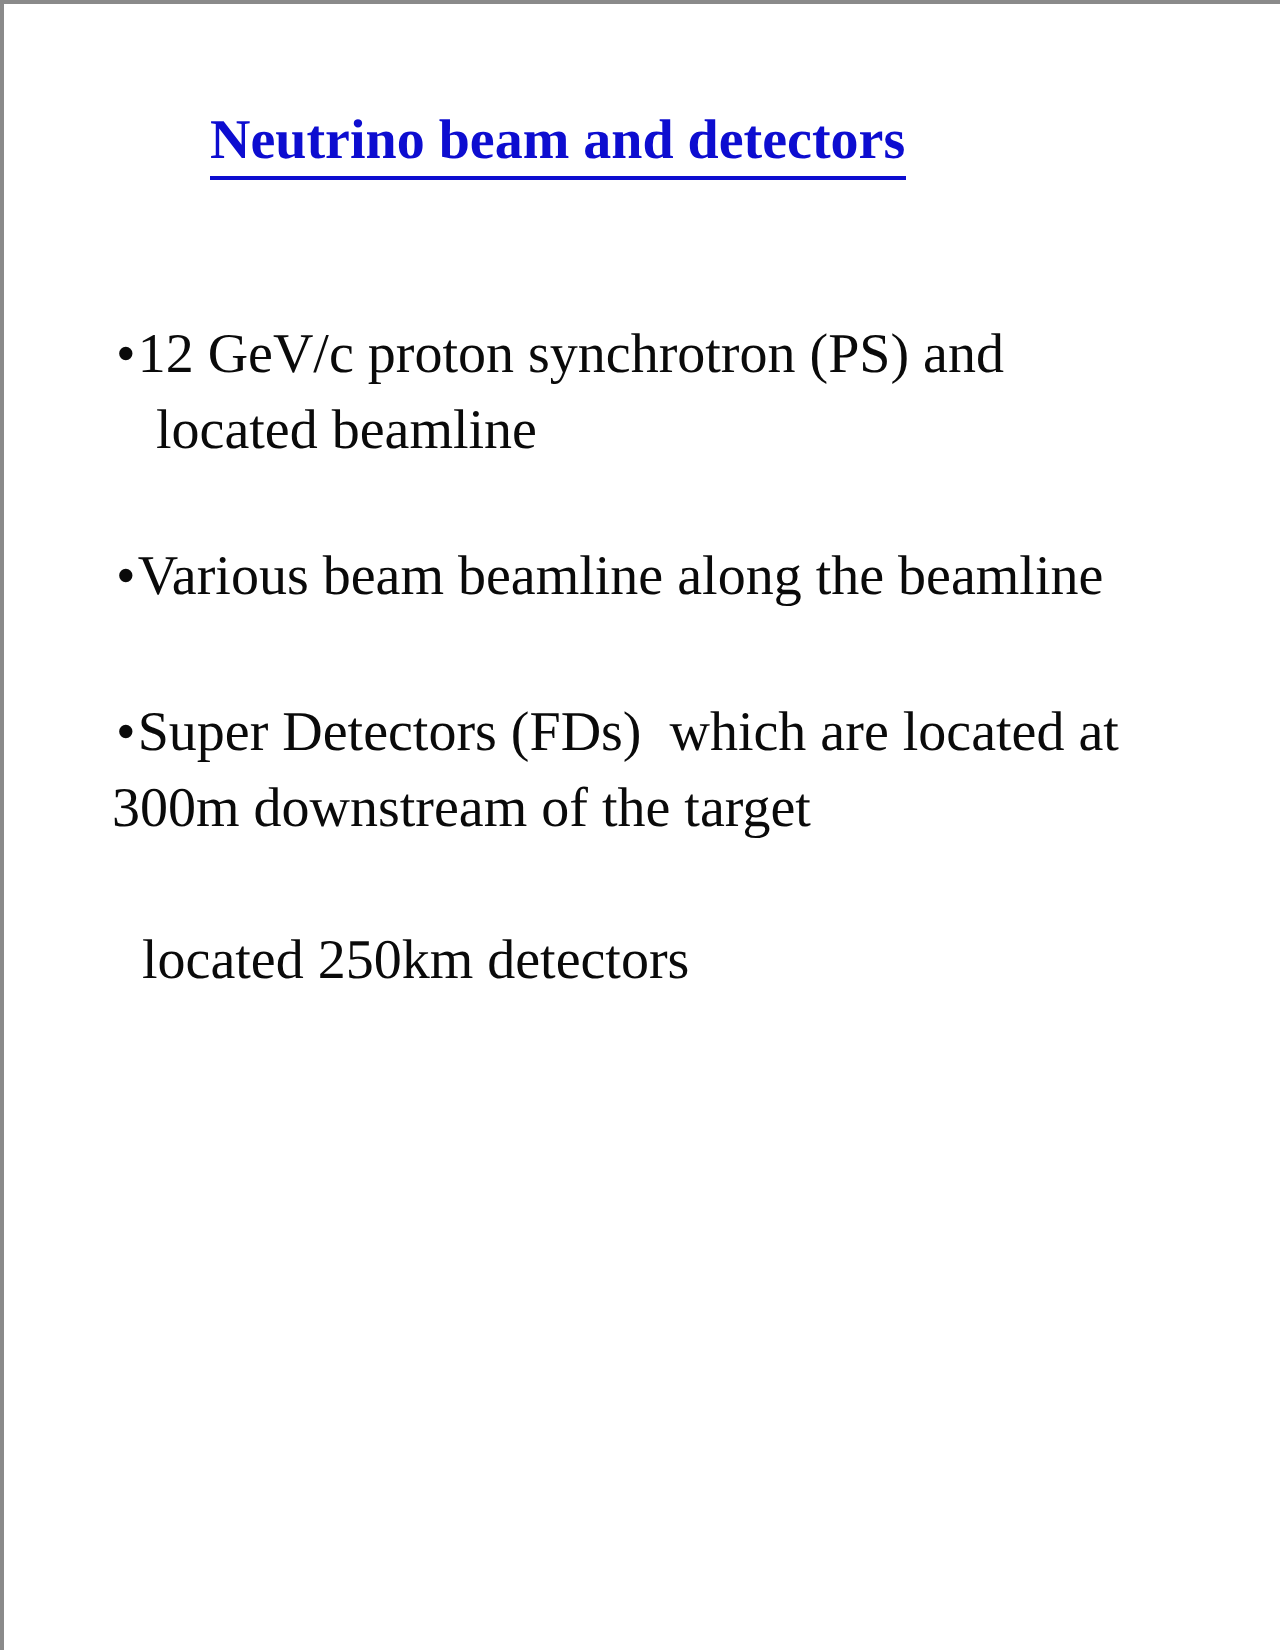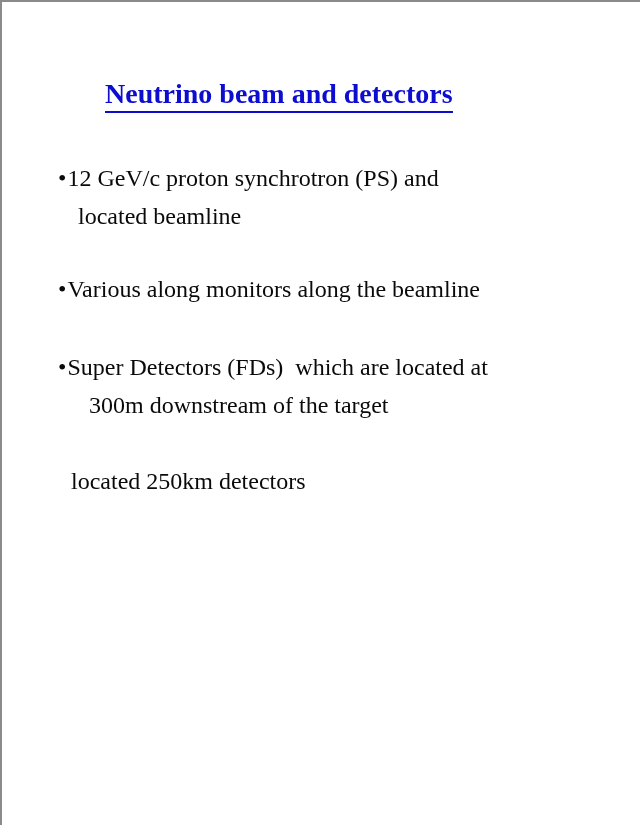--- a/index.html
+++ b/index.html
@@ -29,67 +29,67 @@
     background: var(--border-color);
   }
   .edge-left {
     position: absolute;
     top: 0; left: 0;
     width: 2px; height: 825px;
     background: var(--border-color);
   }
   .title {
     position: absolute;
-    top: 78px;
+    top: 55px;
     left: 105px;
     display: inline-block;
     font-size: 28px;
     font-weight: bold;
     color: var(--accent);
     border-bottom: 2px solid var(--accent);
     padding-bottom: 1px;
     letter-spacing: 0px;
     white-space: pre;
     text-align: right;
   }
   .para {
     position: absolute;
     left: 0;
     width: 640px;
-    font-size: 24px;
+    font-size: 28px;
     line-height: 38px;
     color: var(--text-color);
   }
   .para .line { white-space: pre-wrap; }
   .lead { padding-left: 58px; }
   .bullet-marker { padding-right: 1px; }
   .p1 { top: 159px; }
   .p1 .cont { padding-left: 78px; }
   .p2 { top: 270px; }
   .p3 { top: 348px; }
-  .p3 .cont { padding-left: 89px; }
+  .p3 .cont { padding-left: 56px; }
   .p4 { top: 462px; }
   .p4 .cont { padding-left: 71px; }
 </style>
 </head>
 <body>
 
 <div class="slide">
   <div class="edge-top"></div>
   <div class="edge-left"></div>
 
   <div class="title">Neutrino beam and detectors</div>
 
   <div class="para p1">
     <div class="line lead"><span class="bullet-marker">•</span><span>12 GeV/c proton synchrotron (PS) and</span></div>
     <div class="line cont"><span>located beamline</span></div>
   </div>
 
   <div class="para p2">
-    <div class="line lead"><span class="bullet-marker">•</span><span>Various along monitors along the beamline</span></div>
+    <div class="line lead"><span class="bullet-marker">•</span><span>Various beam beamline along the beamline</span></div>
   </div>
 
   <div class="para p3">
     <div class="line lead"><span class="bullet-marker">•</span><span>Super Detectors (FDs)  which are located at</span></div>
     <div class="line cont"><span>300m downstream of the target</span></div>
   </div>
 
   <div class="para p4">
     <div class="line cont"><span>located 250km detectors</span></div>
   </div>

